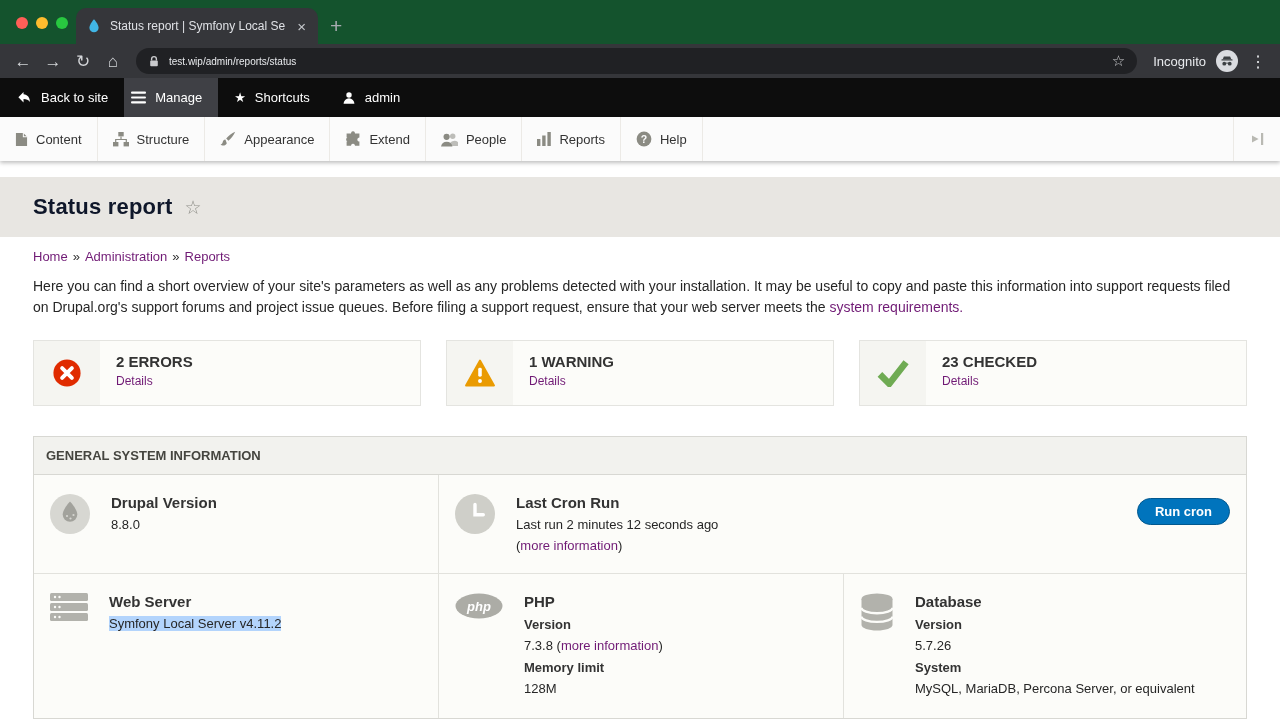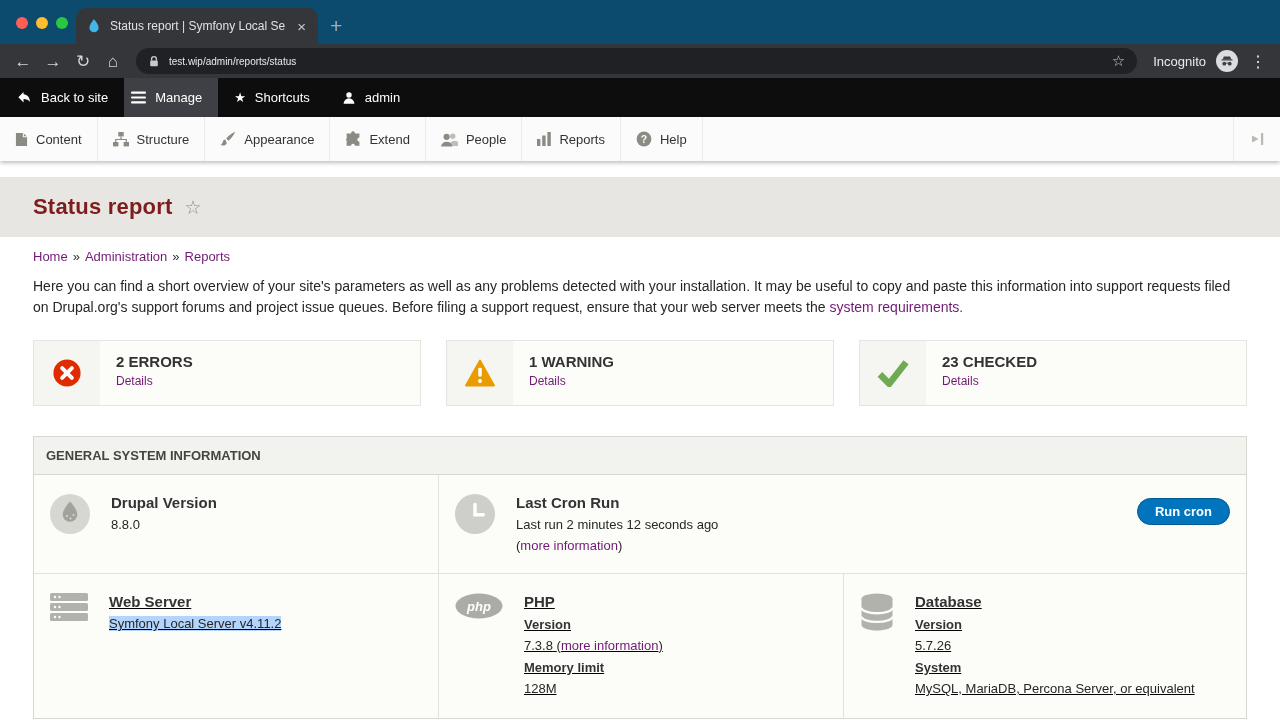--- a/index.html
+++ b/index.html
@@ -1,21 +1,21 @@
 <!DOCTYPE html>
 <html><head>
 <meta charset="utf-8">
 <style>
   * { margin:0; padding:0; box-sizing:border-box; }
   html,body { width:1280px; height:720px; overflow:hidden; background:#fff;
     font-family:"Liberation Sans", sans-serif; }
   .screen { width:1280px; height:720px; display:flex; flex-direction:column; }
 
   
-  .tabstrip { height:44px; background:#0c4a6e; display:flex; align-items:flex-end; position:relative; flex:0 0 auto; }
+  .tabstrip { height:44px; background:#14532d; display:flex; align-items:flex-end; position:relative; flex:0 0 auto; }
   .traffic { position:absolute; top:17px; left:16px; display:flex; gap:8px; }
   .light { width:12px; height:12px; border-radius:50%; display:inline-block; }
   .light.red { background:#ff5f57; } .light.yellow { background:#febc2e; } .light.green { background:#28c840; }
   .tab { margin-left:76px; width:242px; height:36px; background:#35363a; border-radius:10px 10px 0 0;
     display:flex; align-items:center; padding:0 10px; gap:8px; }
   .favicon { width:16px; height:16px; flex:0 0 auto; display:flex; }
   .tab-title { flex:1; color:#dfe1e5; font-size:12px; white-space:nowrap; overflow:hidden; }
   .tab-close { color:#c5c8cc; font-size:15px; line-height:1; padding:0 2px; }
   .newtab { color:#a7abb0; font-size:21px; margin:0 0 8px 12px; line-height:1; }
 
@@ -39,42 +39,42 @@
   
   .amenu { height:44px; background:#fbfbfb; display:flex; align-items:stretch;
     box-shadow:0 2px 4px rgba(0,0,0,.25); position:relative; z-index:2; flex:0 0 auto; }
   .am-item { display:flex; align-items:center; gap:8px; padding:0 15px; font-size:13px; color:#333;
     border-right:1px solid #eceae6; }
   .am-collapse { margin-left:auto; display:flex; align-items:center; padding:0 15px; border-left:1px solid #eceae6; }
 
   
   .titleband { height:60px; background:#e8e6e2; display:flex; align-items:center; padding-left:33px;
     margin-top:16px; flex:0 0 auto; }
-  .page-title { font-size:22px; font-weight:bold; color:#7f1d1d; letter-spacing:.2px; }
+  .page-title { font-size:22px; font-weight:bold; color:#0f172a; letter-spacing:.2px; }
   .fav-star { margin-left:12px; color:#8f8f89; font-size:19px; }
 
   .content { flex:1; background:#fff; padding:12px 33px 0; overflow:hidden; }
   .breadcrumb { font-size:13px; color:#333; }
   a.textlink, .breadcrumb a { color:#701a75; text-decoration:none; }
   .crumb-sep { margin:0 5px; color:#333; }
   .intro { margin-top:12px; font-size:14px; line-height:21px; color:#262626; }
 
   .cards { margin-top:22px; display:grid; grid-template-columns:1fr 1fr 1fr; gap:25px; }
   .card { border:1px solid #e4e4e0; background:#fcfcf9; display:flex; height:66px; }
   .card-icon { width:66px; background:#f5f5f1; display:flex; align-items:center; justify-content:center; flex:0 0 auto; }
   .card-body { padding:12px 16px; }
   .card-count { font-weight:bold; font-size:15px; color:#333; }
   .card-details { font-size:12px; margin-top:4px; display:inline-block; }
 
   .panel { margin-top:30px; border:1px solid #d8d8d3; background:#fcfcf9; }
   .panel-header { background:#f2f2ee; border-bottom:1px solid #d8d8d3; padding:11px 12px;
     font-size:13px; font-weight:bold; color:#45453f; }
   .prow { display:grid; }
   .prow1 { grid-template-columns:405px 1fr; border-bottom:1px solid #e2e2dd; }
-  .prow2 { grid-template-columns:405px 405px 1fr;text-decoration:underline; }
+  .prow2 { grid-template-columns:405px 405px 1fr; }
   .pcell { padding:19px 16px; display:flex; align-items:flex-start; gap:21px; border-right:1px solid #e2e2dd; }
   .prow1 .pcell:last-child, .prow2 .pcell:last-child { border-right:none; }
   .prow2 .pcell { min-height:144px; }
   .picon { flex:0 0 auto; display:flex; }
   .pc-title { font-size:15px; font-weight:bold; color:#333; line-height:18px; }
   .pc-line { font-size:13px; color:#262626; margin-top:4px; line-height:17px; }
   .pc-sub  { font-size:13px; font-weight:bold; color:#333; margin-top:5px; line-height:17px; }
   .runcron { margin-left:auto; align-self:flex-start; margin-top:4px; background:#0074bd; color:#fff;
     font-size:13px; font-weight:bold; border:1px solid #01588f; border-radius:20px; padding:5px 17px;
     font-family:"Liberation Sans", sans-serif; }

